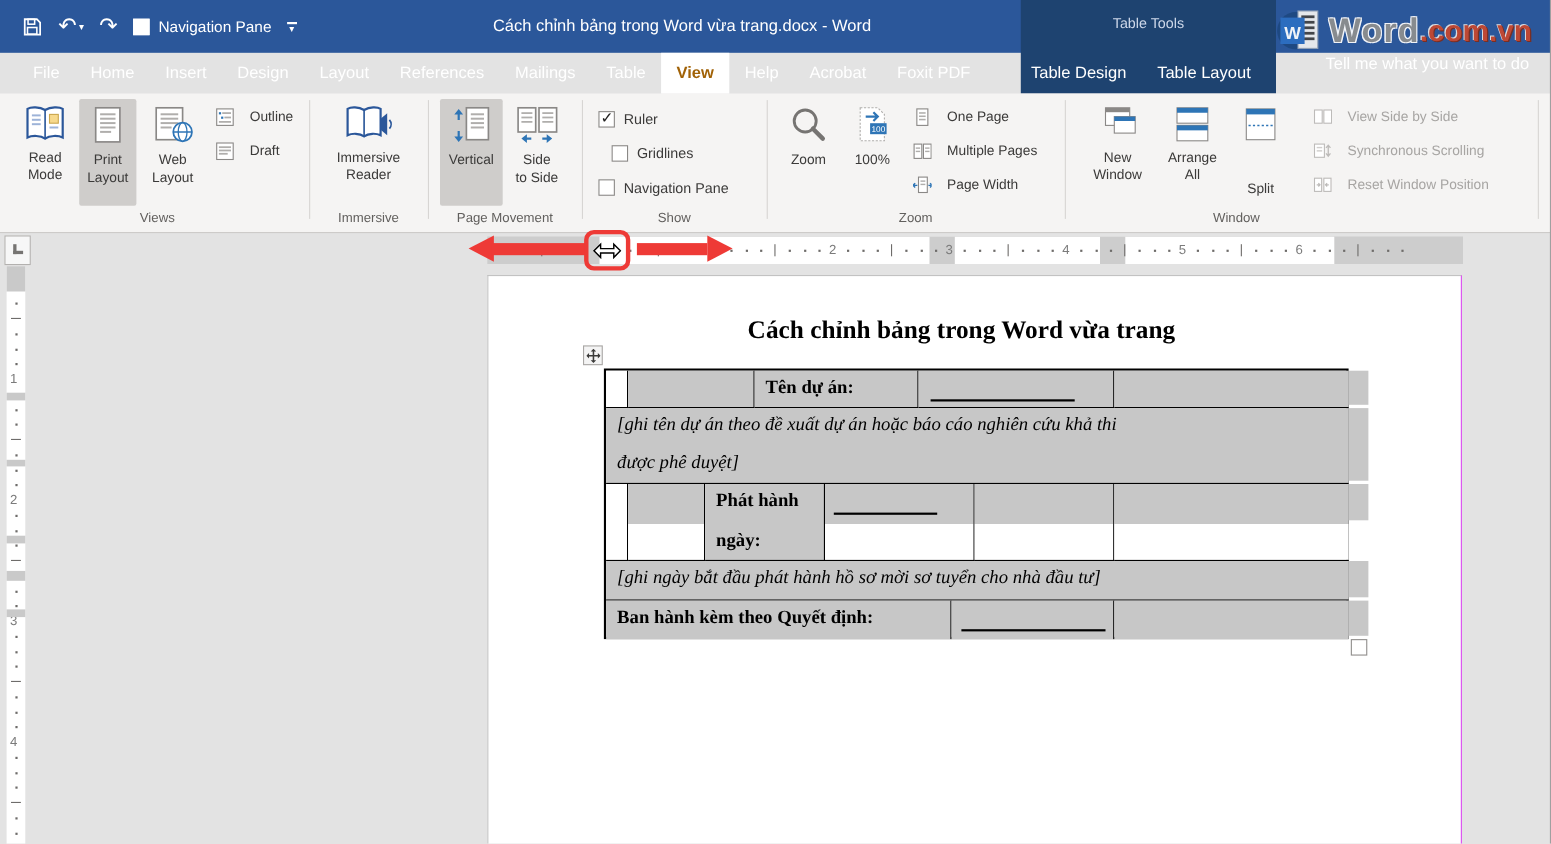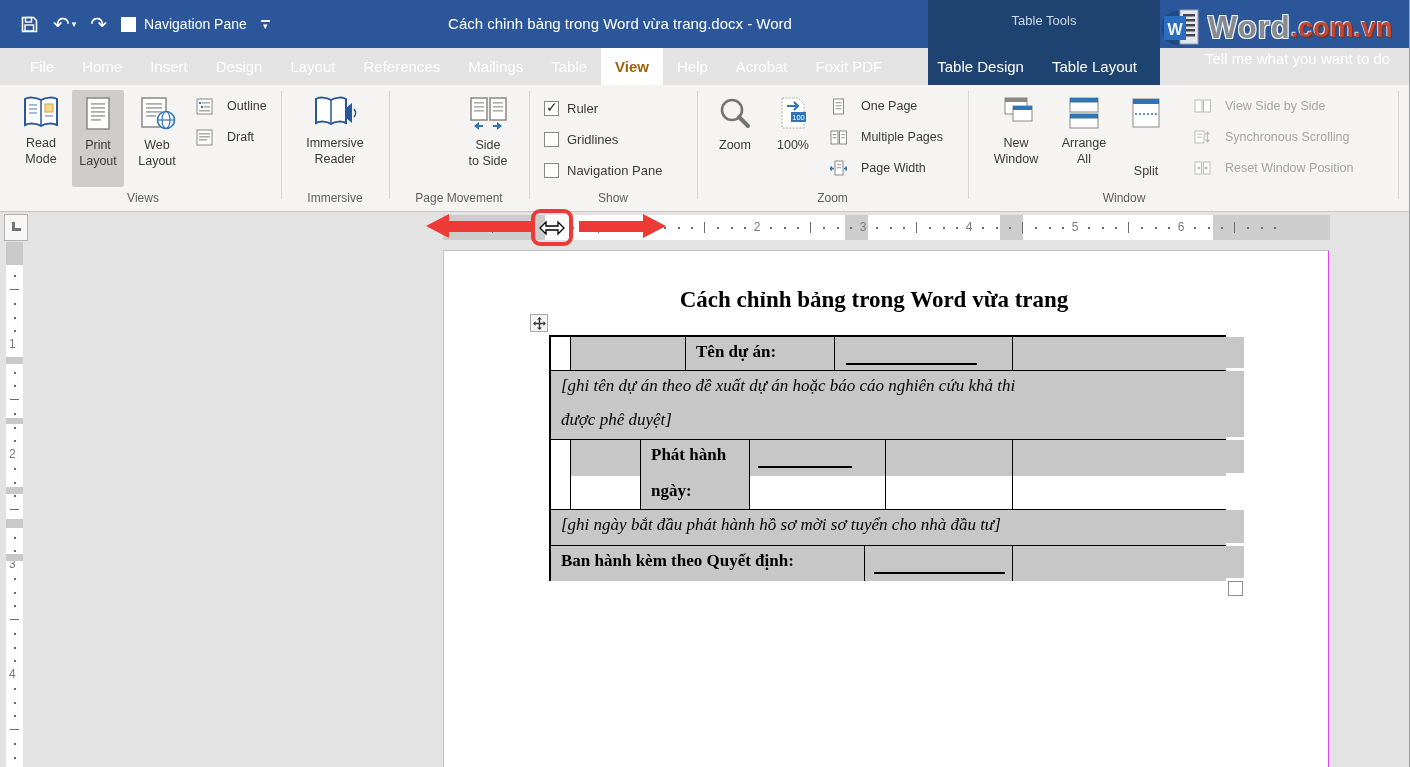--- a/index.html
+++ b/index.html
@@ -242,20 +242,32 @@
         <path d="M33 12 l6-5 v20 l-6-5z" fill="#2b579a"></path>
         <path d="M41 13 a6 6 0 0 1 0 8 M44 10" stroke="#2b579a" stroke-width="1.6" fill="none"></path>
       </svg>
       <div class="blabel"><span>Immersive</span><br><span>Reader</span></div>
     </div>
     <div class="glabel">Immersive</div>
   </div>
   <div class="gdiv" style="left:389px;"></div>
 
   <div class="group" style="left:392px;width:134px;">
+    <div class="bigbtn sel" style="left:8px;width:57px;">
+      <svg class="bicon" width="36" height="36" viewBox="0 0 36 36">
+        <rect x="13" y="2" width="20" height="29" fill="#fff" stroke="#8a8886" stroke-width="1.5"></rect>
+        <rect x="17" y="7" width="12" height="1.8" fill="#b0aeac"></rect>
+          <rect x="17" y="11" width="12" height="1.8" fill="#b0aeac"></rect>
+        <rect x="17" y="15" width="12" height="1.8" fill="#b0aeac"></rect>
+          <rect x="17" y="19" width="12" height="1.8" fill="#b0aeac"></rect>
+        <path d="M6 9 l-4 5 h3 v5 h2 v-5 h3z" fill="#2e75b6" transform="translate(0,-6)"></path>
+        <path d="M6 24 l-4 -5 h3 v-5 h2 v5 h3z" fill="#2e75b6" transform="translate(0,9)"></path>
+      </svg>
+      <div class="blabel"><span>Vertical</span></div>
+    </div>
     <div class="bigbtn" style="left:67px;width:58px;">
       <svg class="bicon" width="40" height="36" viewBox="0 0 40 36">
         <rect x="3" y="2" width="16" height="22" fill="#fff" stroke="#8a8886" stroke-width="1.5"></rect>
         <rect x="22" y="2" width="16" height="22" fill="#fff" stroke="#8a8886" stroke-width="1.5"></rect>
         <rect x="6" y="6" width="10" height="1.6" fill="#b0aeac"></rect>
           <rect x="6" y="10" width="10" height="1.6" fill="#b0aeac"></rect>
         <rect x="6" y="14" width="10" height="1.6" fill="#b0aeac"></rect>
         <rect x="25" y="6" width="10" height="1.6" fill="#b0aeac"></rect>
           <rect x="25" y="10" width="10" height="1.6" fill="#b0aeac"></rect>
         <rect x="25" y="14" width="10" height="1.6" fill="#b0aeac"></rect>
@@ -266,21 +278,21 @@
     </div>
     <div class="glabel">Page Movement</div>
   </div>
   <div class="gdiv" style="left:529px;"></div>
 
   <div class="group" style="left:532px;width:162px;">
     <div class="cbrow" style="left:12px;top:13px;">
       <span class="checkbox checked"></span>
       <span>Ruler</span>
     </div>
-    <div class="cbrow" style="left:12px;top:44px;">
+    <div class="cbrow" style="left:24px;top:44px;">
       <span class="checkbox"></span>
       <span>Gridlines</span>
     </div>
     <div class="cbrow" style="left:12px;top:75px;">
       <span class="checkbox"></span>
       <span>Navigation Pane</span>
     </div>
     <div class="glabel">Show</div>
   </div>
   <div class="gdiv" style="left:697px;"></div>

